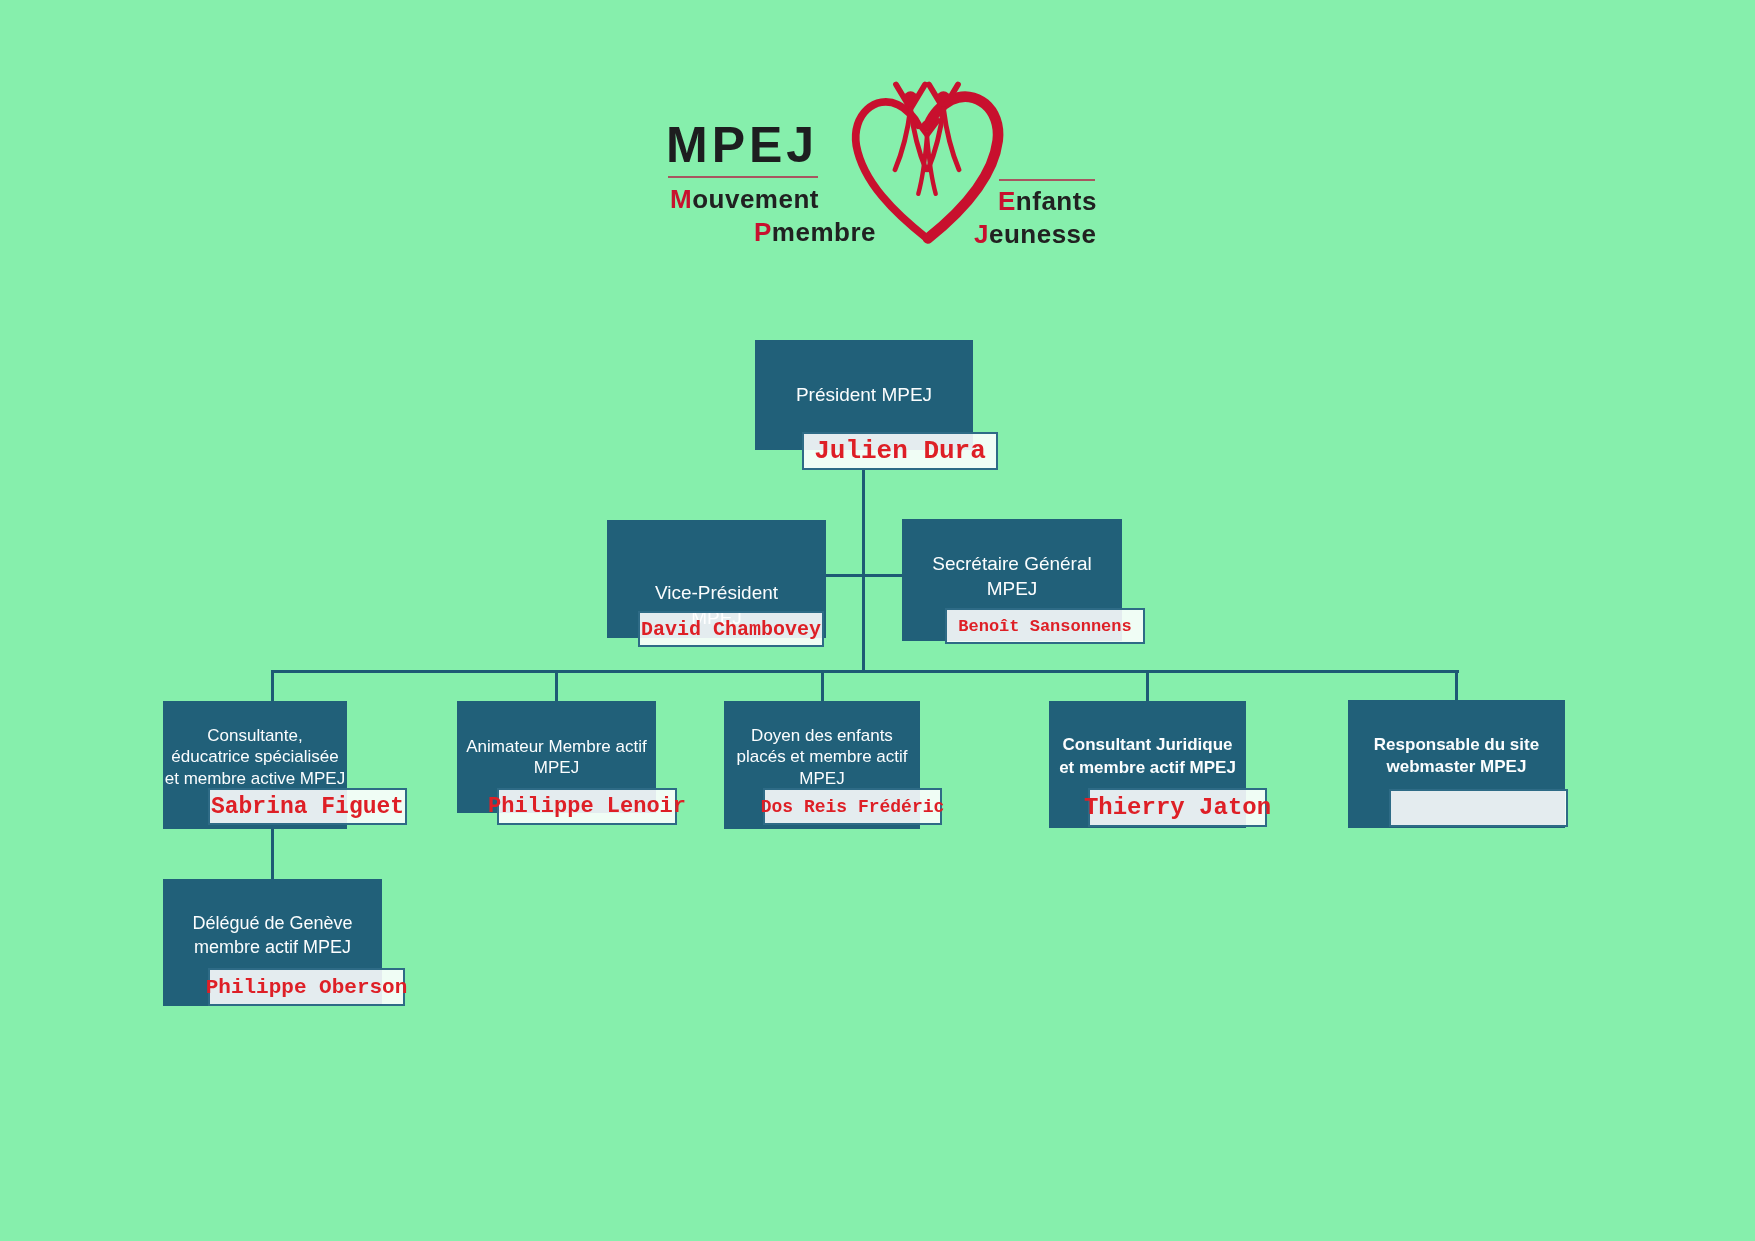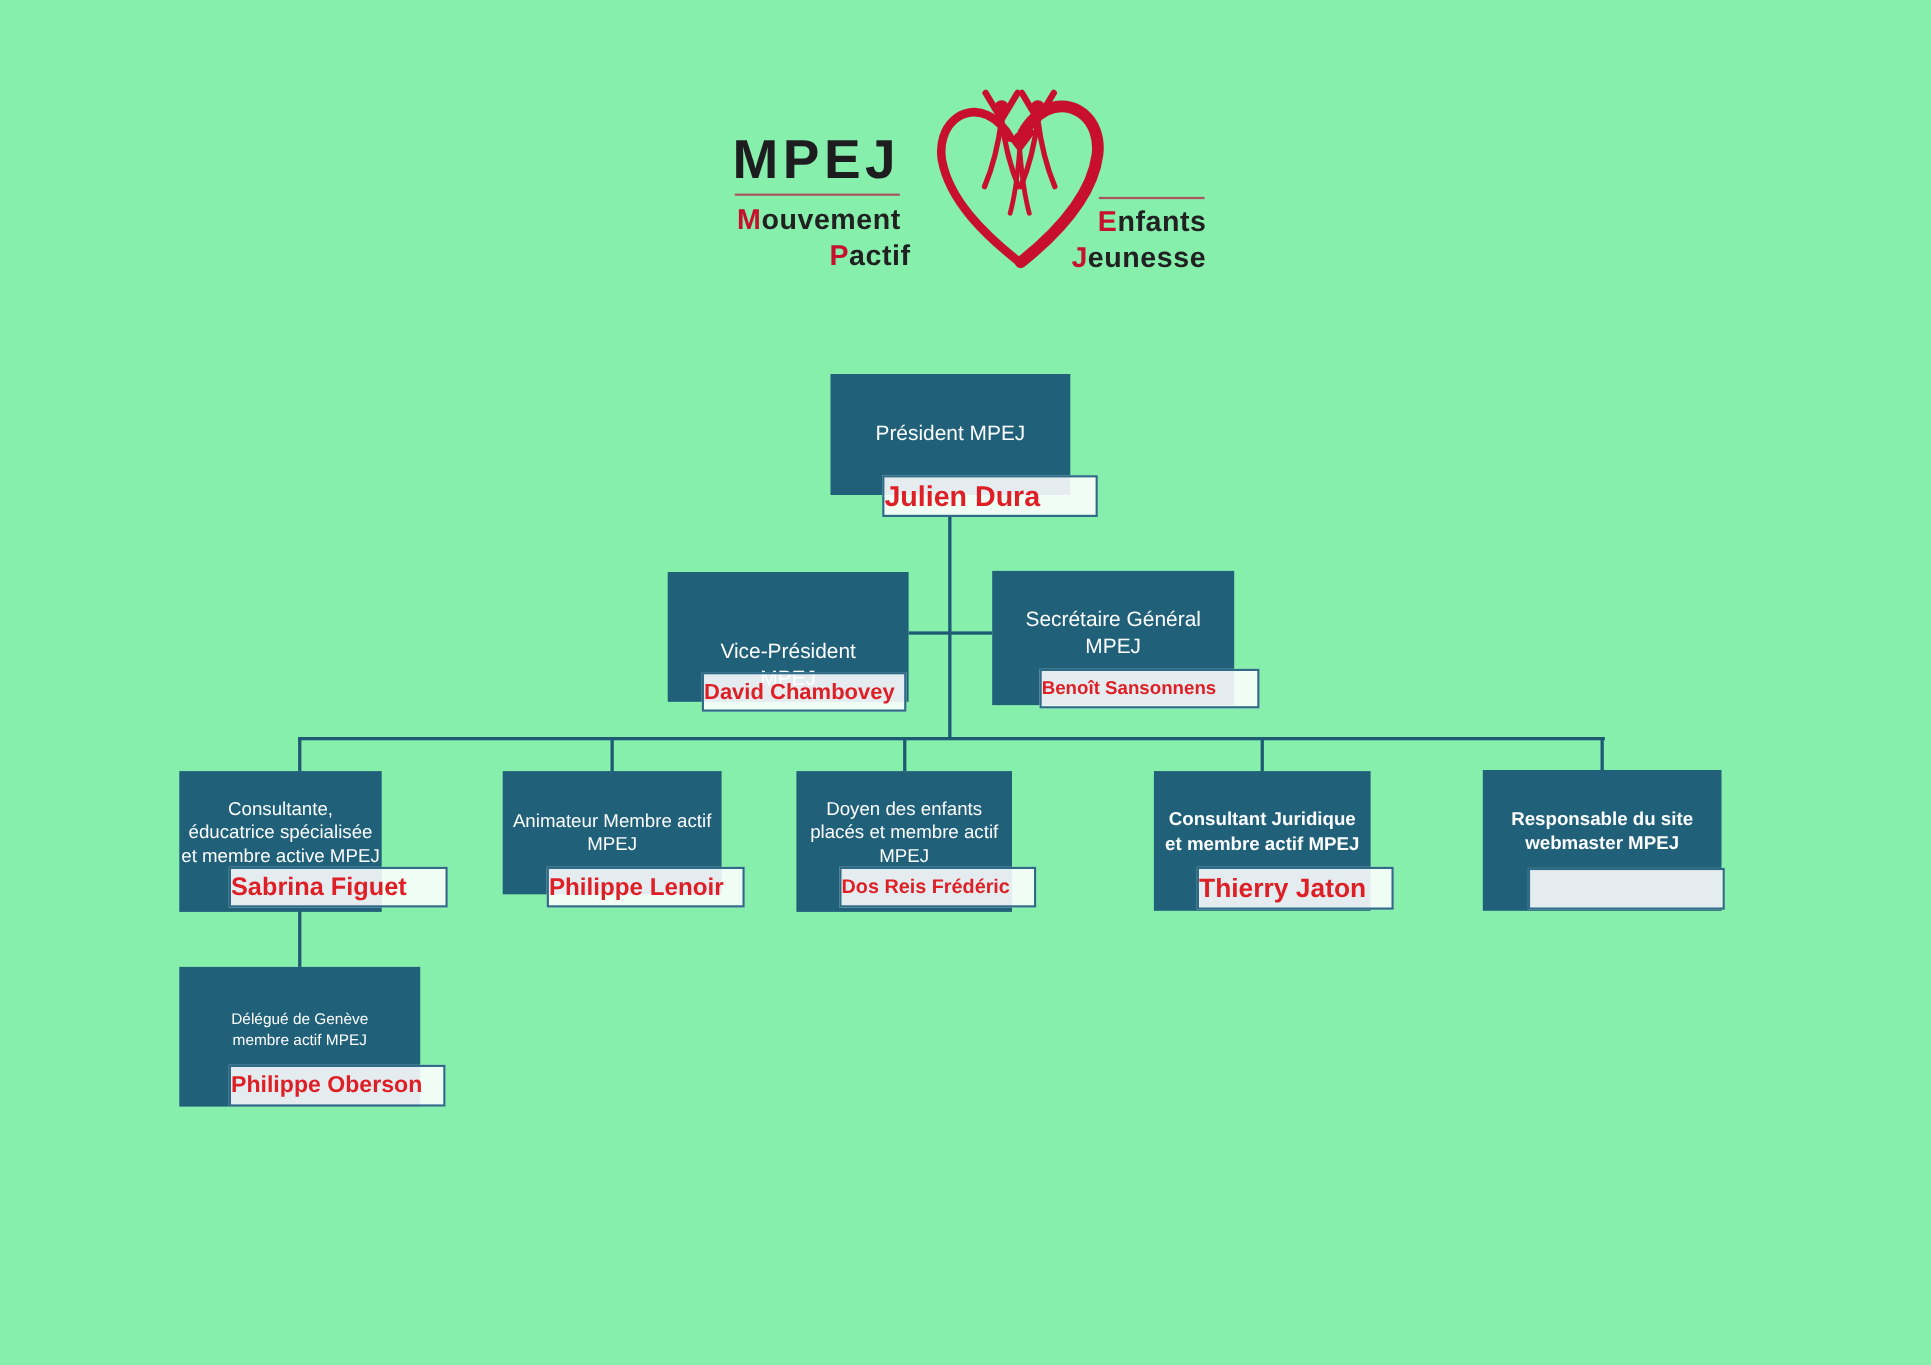--- a/index.html
+++ b/index.html
@@ -21,37 +21,37 @@
   .node{
     position:absolute; background:#216079; color:#fbfdfe; z-index:1;
     display:flex; align-items:center; justify-content:center; text-align:center;
   }
   .node-title{ white-space:pre-line; }
   .t-reg{ font-weight:400; }
   .t-bold{ font-weight:700; }
   .plate{
     position:absolute; z-index:2; box-sizing:border-box;
     background:rgba(255,255,255,0.88); border:2px solid #2e6b86;
-    display:flex; align-items:center; text-align:center;
+    display:flex; align-items:center; justify-content:center; text-align:center;font-family:Liberation Mono, monospace;
   }
   .nm{ color:#de1f26; font-weight:700; white-space:nowrap; }
   
   .line{ position:absolute; background:#1e5a74; z-index:0; }
 </style>
 </head>
 <body>
 
 <div id="stage">
 
   <div class="logo-acronym">MPEJ</div>
   <div class="logo-rule" style="left:668px; top:176px; width:150px;"></div>
   <div class="logo-rule" style="left:999px; top:179px; width:96px;"></div>
 
   <div class="logo-word" style="left:670px; top:184px;"><span class="red">M</span><span>ouvement</span></div>
-  <div class="logo-word" style="left:754px; top:217px;"><span class="red">P</span><span>actif</span></div>
+  <div class="logo-word" style="left:754px; top:217px;"><span class="red">P</span><span>membre</span></div>
   <div class="logo-word" style="left:998px; top:186px;"><span class="red">E</span><span>nfants</span></div>
   <div class="logo-word" style="left:974px; top:219px;"><span class="red">J</span><span>eunesse</span></div>
 
   <svg viewBox="0 0 170 190" style="position:absolute; left:843px; top:68px; width:168px; height:184px;">
     <g fill="none" stroke="#c8102e" stroke-linecap="round">
       <path d="M85,176 C 52,150 19,118 12,80 C 7,48 32,27 55,38 C 64,42 72,51 76,59" stroke-width="8"></path>
       <path d="M86,176 C 121,148 153,114 158,75 C 162,42 135,21 110,33 C 100,38 91,48 87,58" stroke-width="11"></path>
     </g>
     <g fill="#c8102e" stroke="#c8102e">
       <circle cx="68" cy="31" r="7" stroke="none"></circle>
@@ -137,21 +137,21 @@
   </div>
 
   <div class="node" style="left:1348px; top:700px; width:217px; height:112px; padding-bottom:16px; font-size:17px; line-height:1.3;">
     <div class="node-title t-bold">Responsable du site
 webmaster MPEJ</div>
   </div>
   <div class="plate" style="left:1389px; top:789px; width:179px; height:38px;">
     <span class="nm" style="font-size:22px;"></span>
   </div>
 
-  <div class="node" style="left:163px; top:879px; width:219px; height:113px; padding-bottom:14px; font-size:14px; line-height:1.3;">
+  <div class="node" style="left:163px; top:879px; width:219px; height:113px; padding-bottom:14px; font-size:18px; line-height:1.3;">
     <div class="node-title t-reg">Délégué de Genève
 membre actif MPEJ</div>
   </div>
   <div class="plate" style="left:208px; top:968px; width:197px; height:38px;">
     <span class="nm" style="font-size:21px;">Philippe Oberson</span>
   </div>
 
 </div>
 
 </body></html>

